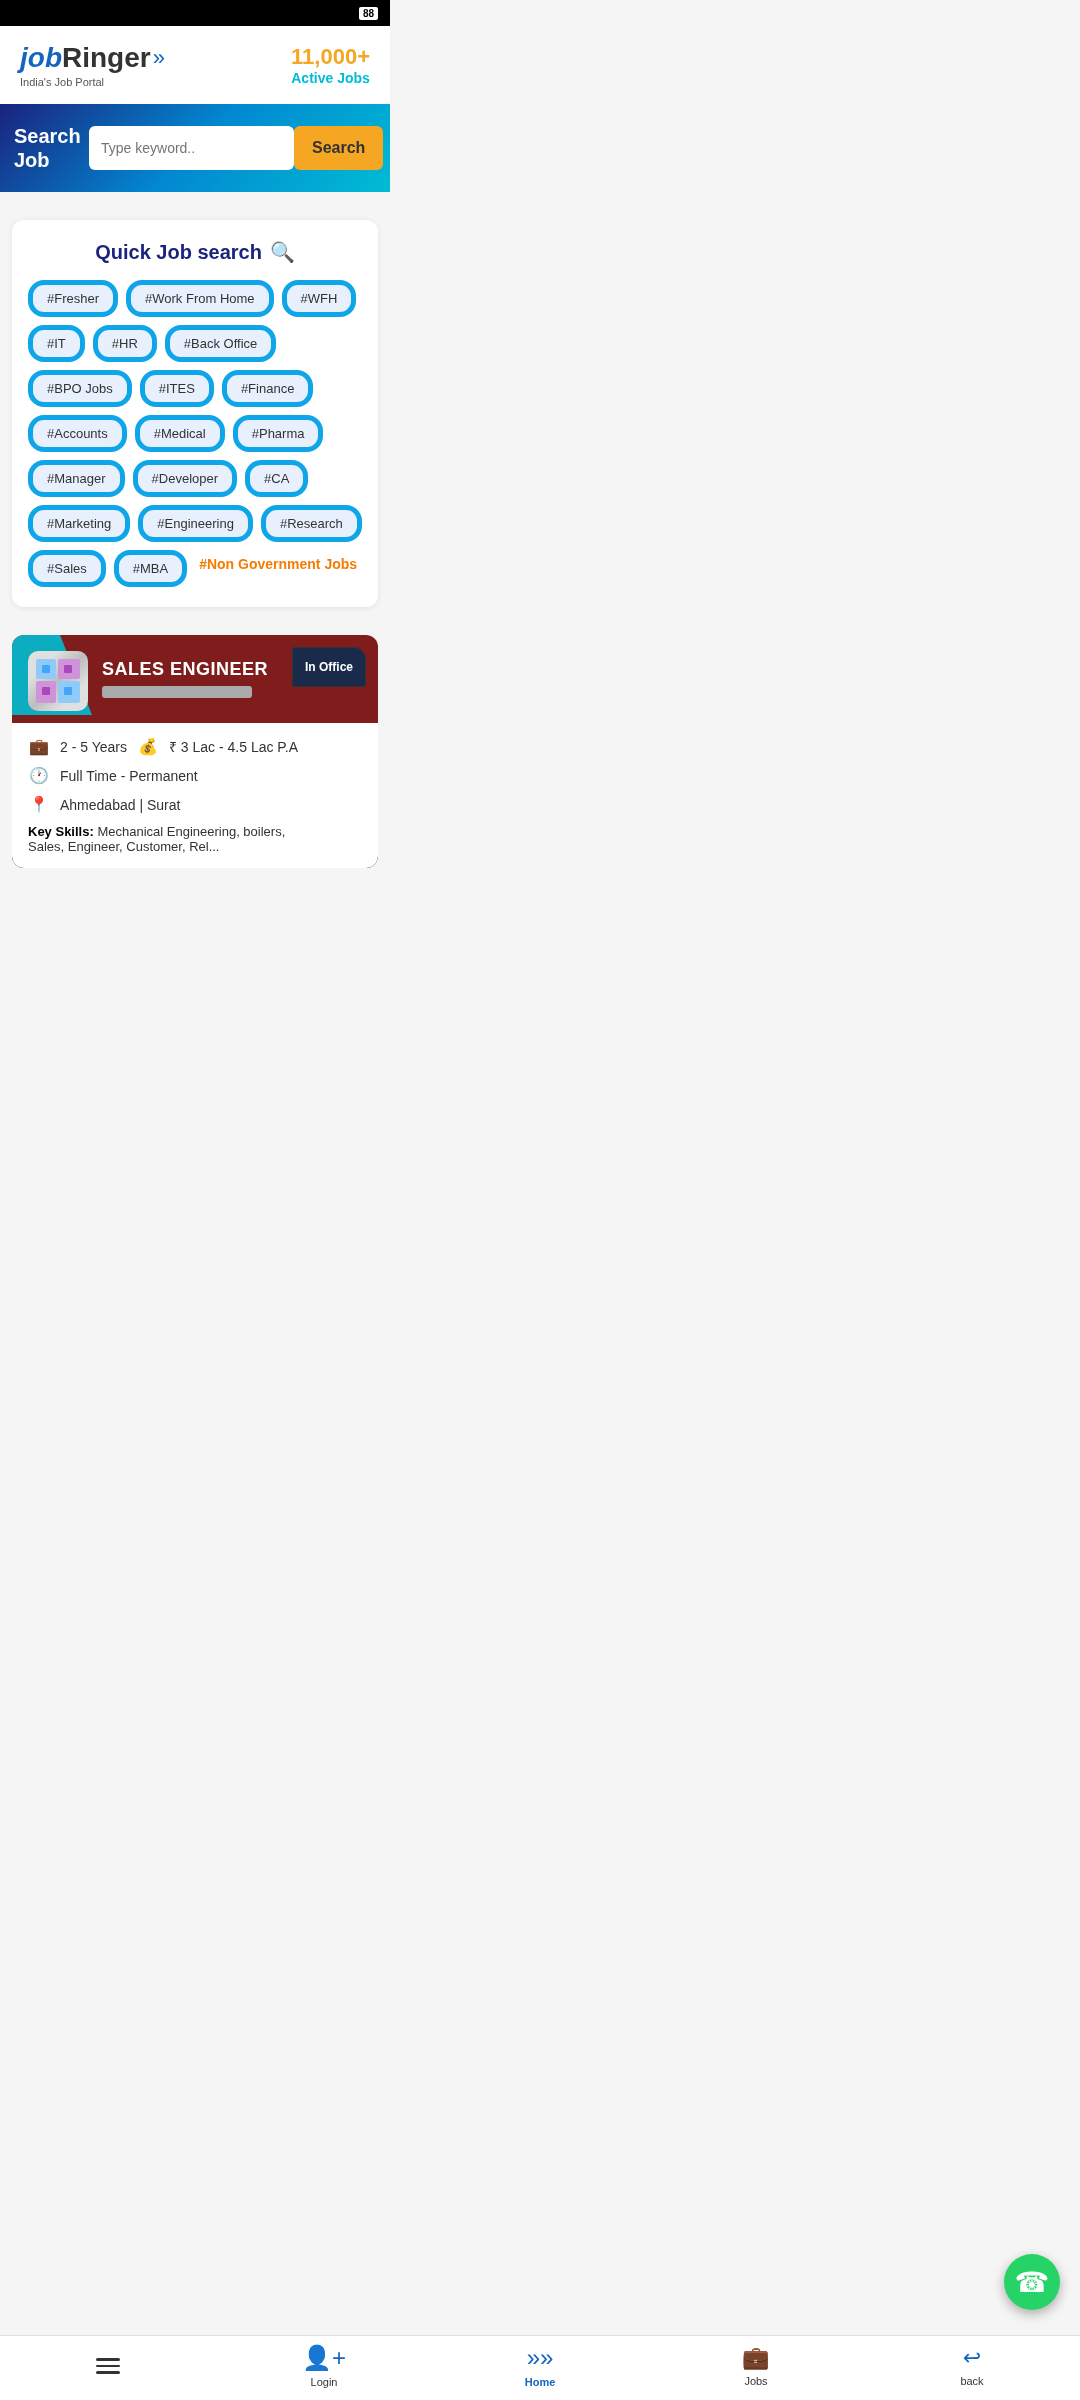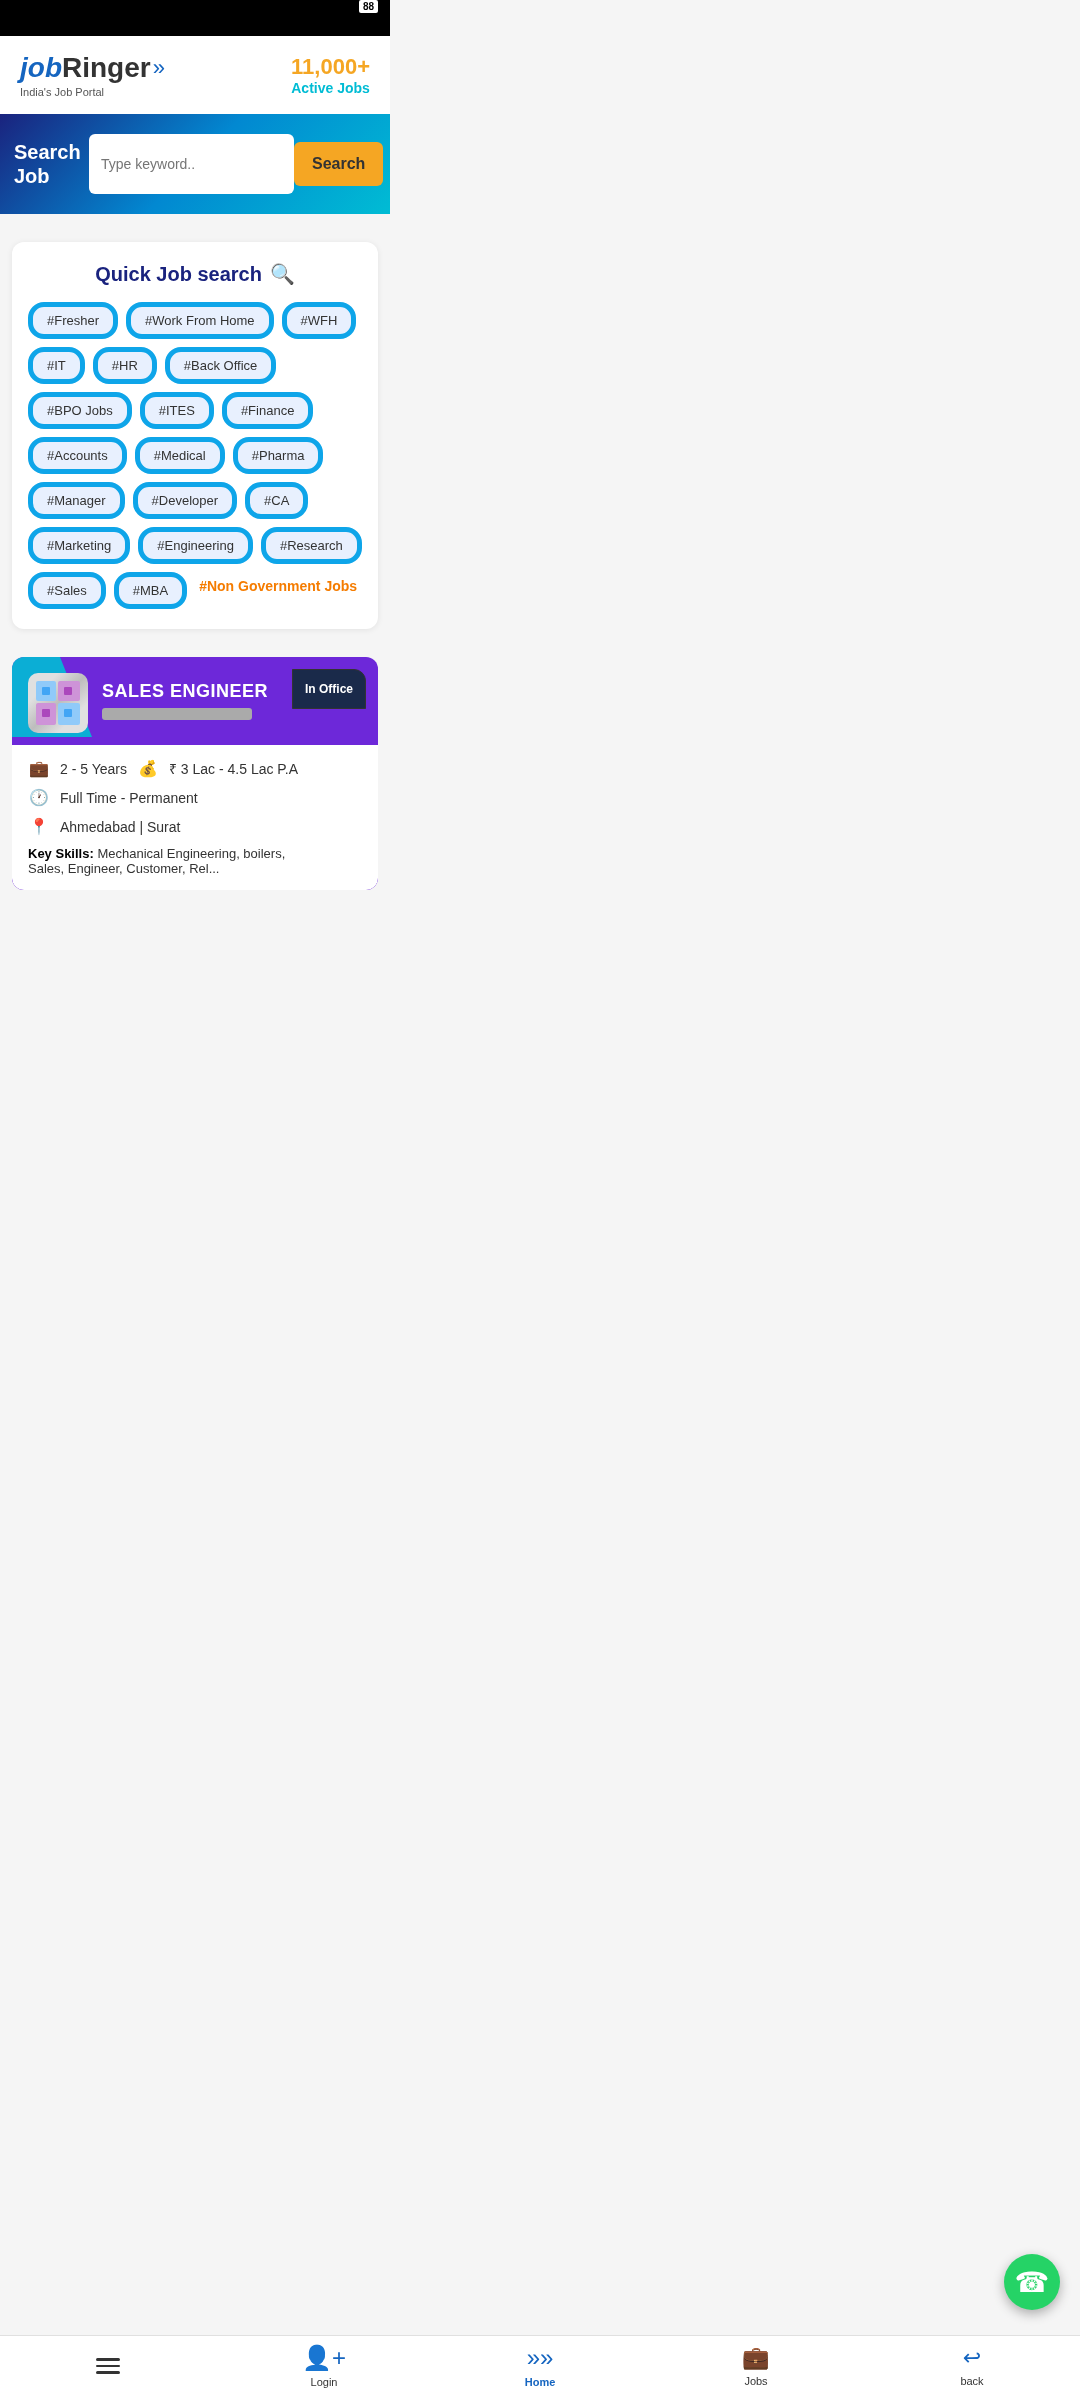--- a/index.html
+++ b/index.html
@@ -9,23 +9,23 @@
       min-height: 860px;
       font-family: 'Arial', sans-serif;
       background: #f5f5f5;
       overflow-x: hidden;
       position: relative;
     }
 
     
     .status-bar {
       background: #000;
-      height: 36px;
-      display: flex;
-      align-items: flex-start;
+      height: 26px;
+      display: flex;
+      align-items: center;
       justify-content: flex-end;
       padding: 0 12px;
     }
     .battery-icon {
       background: #fff;
       color: #000;
       font-size: 10px;
       padding: 1px 4px;
       border-radius: 2px;
       font-weight: bold;
@@ -94,21 +94,21 @@
     }
     .search-label {
       color: #fff;
       font-size: 20px;
       font-weight: bold;
       min-width: 75px;
       line-height: 1.2;
     }
     .search-input {
       flex: 1;
-      height: 60px;
+      height: 44px;
       border: none;
       border-radius: 6px;
       padding: 0 12px;
       font-size: 14px;
       background: #fff;
       color: #999;
       outline: none;
     }
     .search-button {
       background: #f5a623;
@@ -160,21 +160,21 @@
       color: #f57c00;
       font-weight: bold;
       font-size: 14px;
       background: none;
       border: none;
       padding: 6px 4px;
     }
 
     
     .job-card {
-      background: #6d28d9;
+      background: #7f1d1d;
       margin: 0 12px 16px;
       border-radius: 12px;
       overflow: hidden;
       position: relative;
     }
     .job-card-header {
       position: relative;
       display: flex;
       align-items: flex-start;
       padding: 16px 16px 12px;

